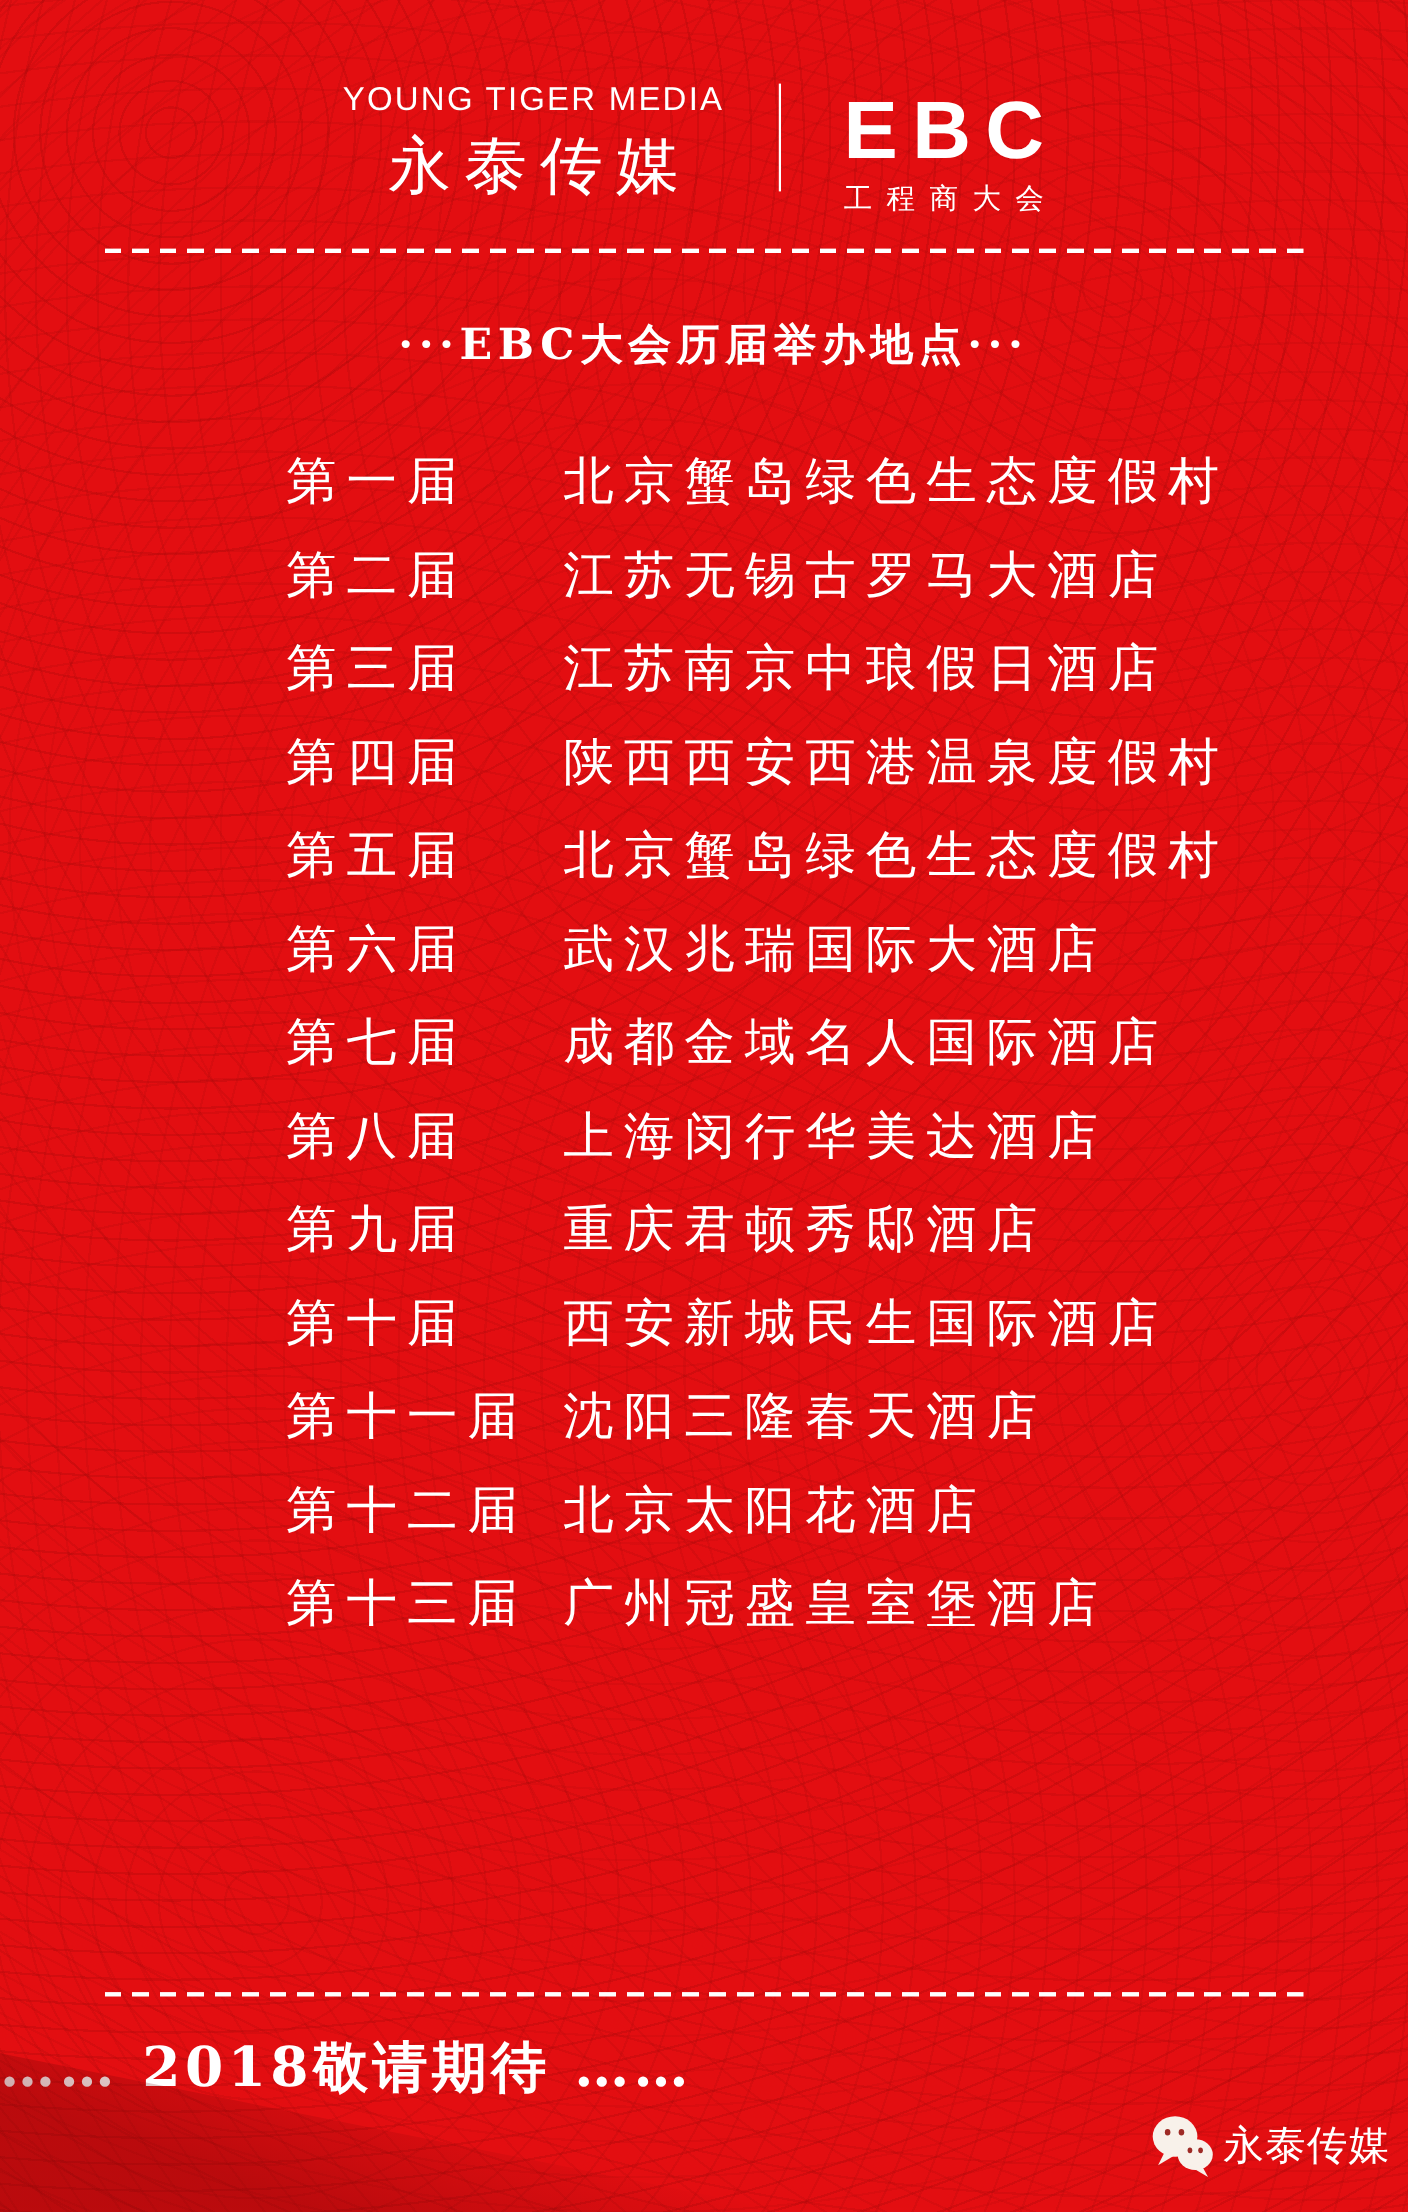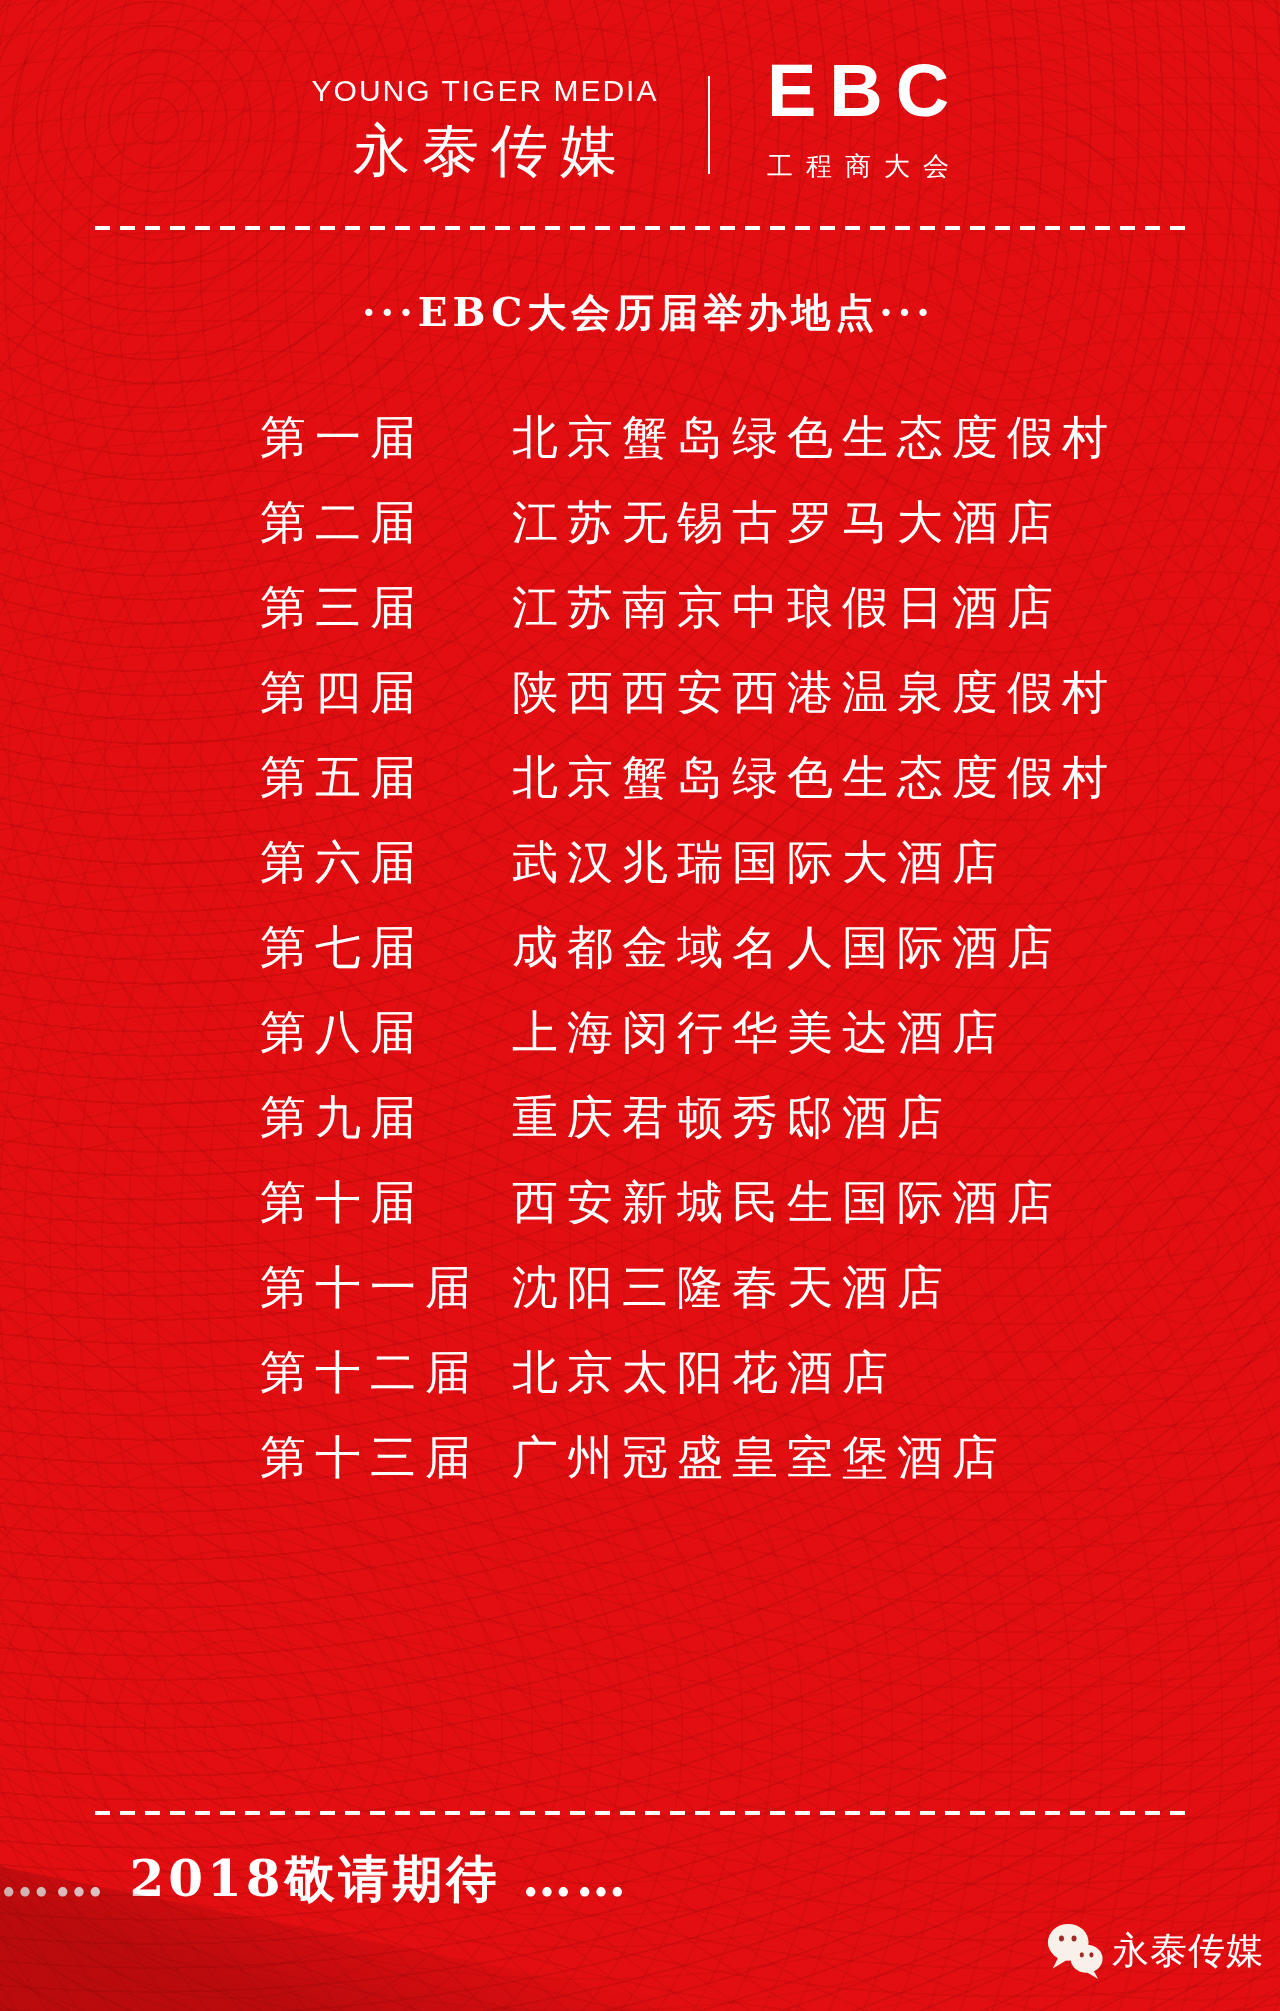--- a/index.html
+++ b/index.html
@@ -22,23 +22,23 @@
     clip-path:polygon(0 100%, 0 15%, 100% 100%);
     pointer-events:none;
   }
   .serif{font-family:"DejaVu Serif","Liberation Serif",serif;}
 
   
   .brand{position:absolute;left:250px;top:74px;width:470px;text-align:center;}
   .brand-en{font-size:30px;font-weight:400;letter-spacing:2px;white-space:nowrap;}
   .brand-cn{font-size:57px;font-weight:400;letter-spacing:12px;padding-left:12px;margin-top:5px;white-space:nowrap;}
   .divider{position:absolute;left:708px;top:76px;width:2px;height:98px;background:#fff;}
-  .logo{position:absolute;left:748px;top:48px;width:220px;text-align:center;}
+  .logo{position:absolute;left:748px;top:76px;width:220px;text-align:center;}
   .logo-main{font-size:74px;font-weight:700;letter-spacing:13px;padding-left:13px;white-space:nowrap;}
-  .logo-sub{font-size:26px;letter-spacing:13px;padding-left:13px;margin-top:16px;white-space:nowrap;}
+  .logo-sub{font-size:26px;letter-spacing:13px;padding-left:13px;margin-top:2px;white-space:nowrap;}
 
   
   .dash{position:absolute;left:95px;width:1090px;height:4px;
     background:repeating-linear-gradient(90deg,#fff 0 15px,rgba(255,255,255,0) 15px 25px);}
   .dash-top{top:226px;}
   .dash-bottom{top:1811px;}
 
   
   .main-title{position:absolute;top:286px;left:0;width:100%;text-align:center;
     font-size:39px;font-weight:600;letter-spacing:5px;white-space:nowrap;}

